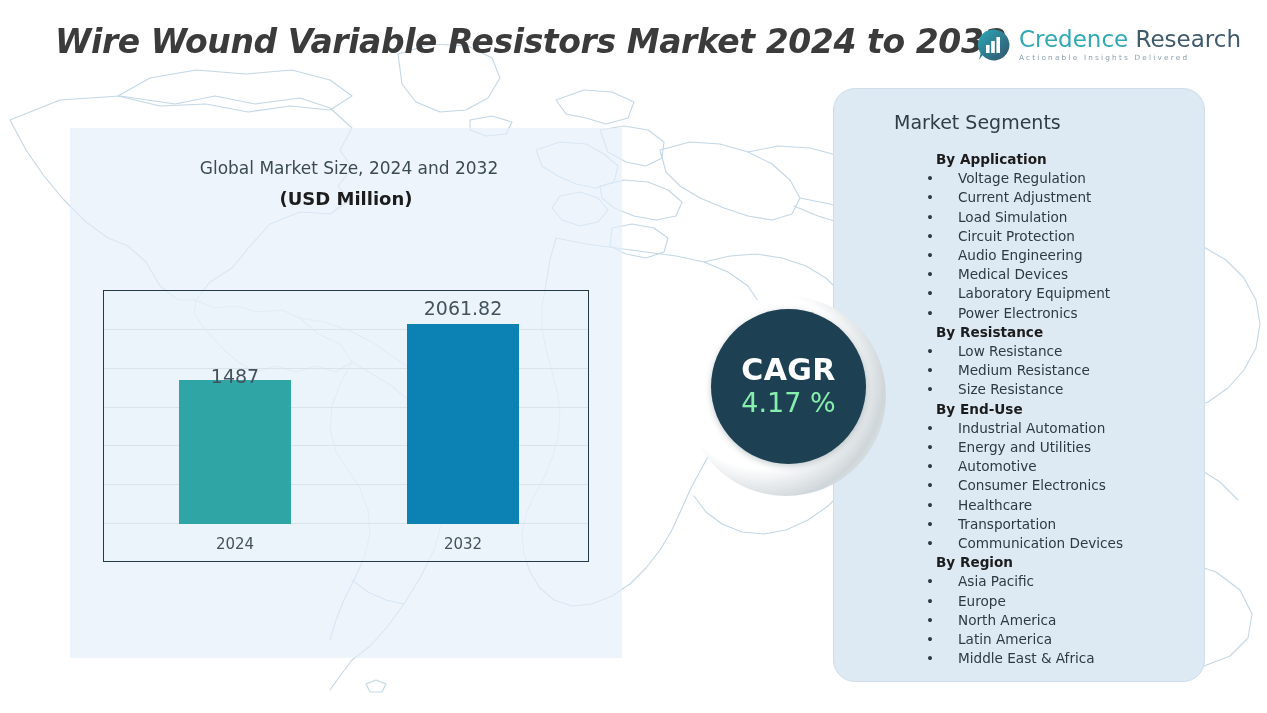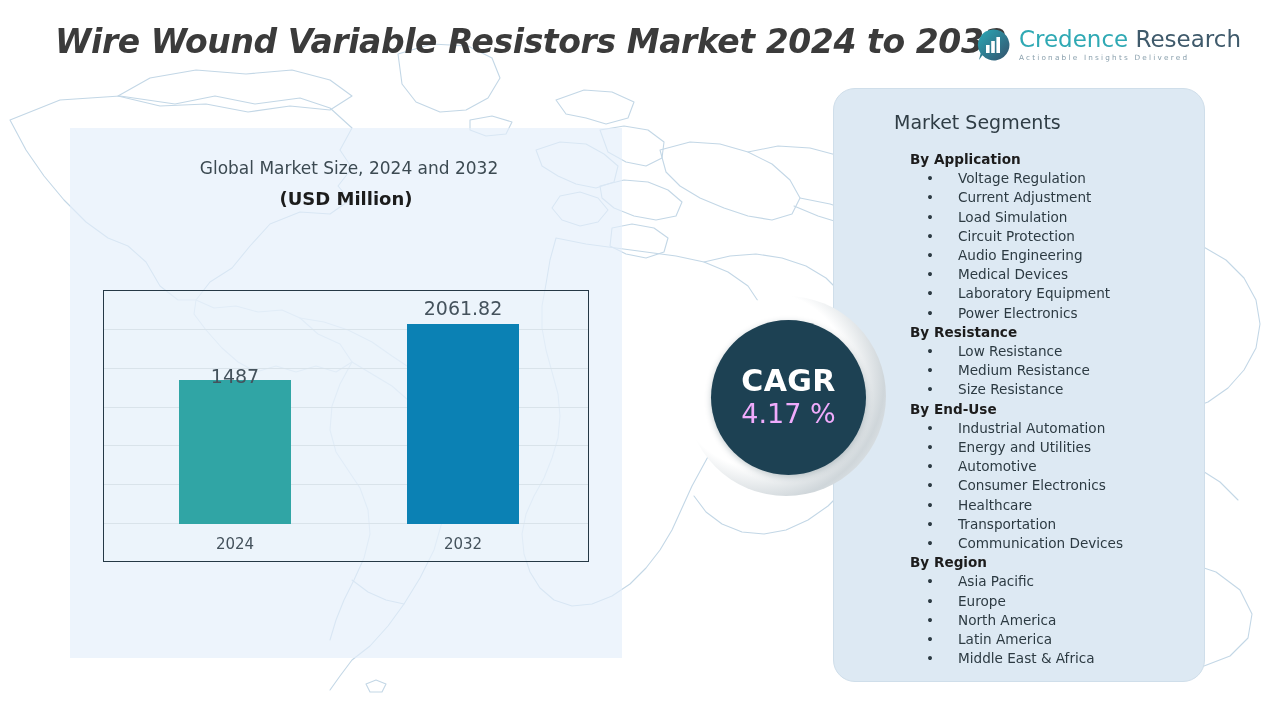--- a/index.html
+++ b/index.html
@@ -173,42 +173,42 @@
   }
   #cagr-halo {
     position: absolute;
     left: 0; top: 0;
     width: 200px; height: 200px;
     border-radius: 50%;
     background: radial-gradient(circle at 38% 42%, #ffffff 52%, #cfd6da 72%, #eef2f4 88%, rgba(255,255,255,0) 100%);
   }
   #cagr-circle {
     position: absolute;
-    left: 25px; top: 24px;
+    left: 25px; top: 13px;
     width: 155px; height: 155px;
     border-radius: 50%;
     background: #1d4153;
     display: flex;
     flex-direction: column;
     align-items: center;
     justify-content: center;
     box-shadow: 0 2px 6px rgba(20,50,65,0.25);
   }
   #cagr-label {
     font-family: "DejaVu Sans", sans-serif;
     font-size: 30px;
     font-weight: bold;
     color: #ffffff;
     letter-spacing: 0.4px;
     line-height: 1.05;
   }
   #cagr-value {
     font-family: "DejaVu Sans", sans-serif;
     font-size: 27px;
-    color: #f0abfc;
+    color: #86efac;
     line-height: 1.2;
     margin-top: 2px;
   }
 
   
   #segments-panel {
     position: absolute;
     left: 833px;
     top: 88px;
     width: 372px;
@@ -225,21 +225,21 @@
     color: #2f3d45;
     padding-left: 60px;
     margin-bottom: 17px;
   }
   .seg-group { margin-bottom: 0; }
   .seg-group-title {
     font-family: "DejaVu Sans", sans-serif;
     font-size: 13.6px;
     font-weight: bold;
     color: #1c1c1c;
-    padding-left: 76px;
+    padding-left: 102px;
     line-height: 19.2px;
   }
   .seg-item {
     position: relative;
     font-family: "DejaVu Sans", sans-serif;
     font-size: 13.6px;
     color: #2c3a42;
     padding-left: 124px;
     line-height: 19.2px;
     white-space: nowrap;

